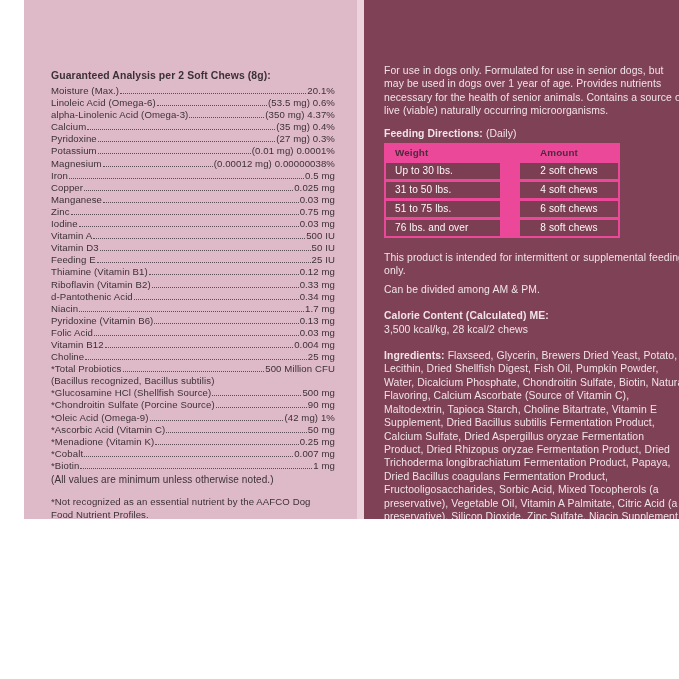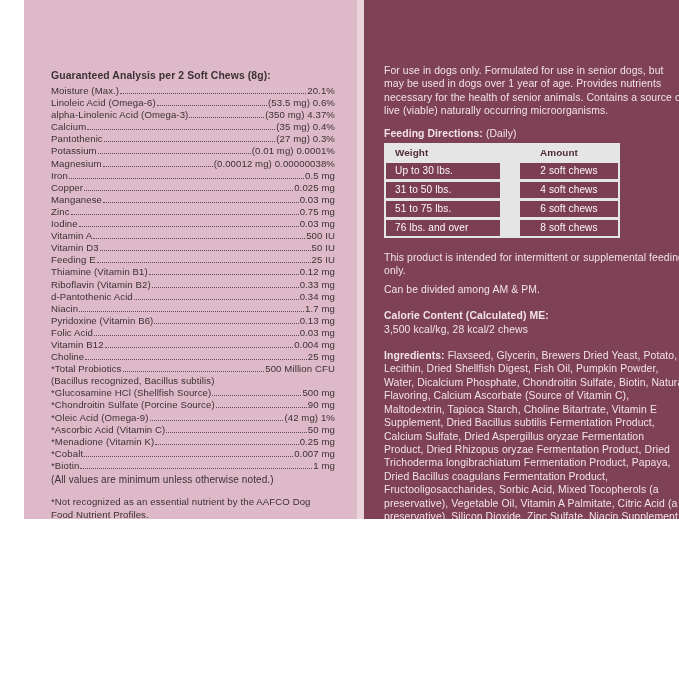--- a/index.html
+++ b/index.html
@@ -46,21 +46,21 @@
     background:#7e4155; color:#f2e3e9;padding-left:45px;
   }
   .rp-content {
     position:absolute; left:20px; top:64px; width:302px;
     font-size:10.4px; line-height:13.4px; letter-spacing:0.1px;
   }
   .rp-para { margin:0 0 0 0; }
   .rp-b { font-weight:bold; }
   .feed-heading { margin-top:9px; }
   .feed-table {
-    background:#e5e5e5; padding:2px; width:232px; margin-top:3px;
+    background:#ec4899; padding:2px; width:232px; margin-top:3px;
   }
   .feed-head-row { display:flex; }
   .feed-head-cell {
     color:#4e2a3b; font-weight:bold; font-size:9.9px;
     height:15px; line-height:15px;
   }
   .col-weight { width:114px; padding-left:9px; box-sizing:border-box; }
   .col-amount { flex:1 1 auto; text-align:center; }
   .feed-row { display:flex; gap:20px; margin-top:3px; }
   .feed-cell {
@@ -96,21 +96,21 @@
             <span class="ga-label">alpha-Linolenic Acid (Omega-3)</span>
             <span class="ga-leader"></span>
             <span class="ga-value">(350 mg) 4.37%</span>
           </div>
           <div class="ga-row">
             <span class="ga-label">Calcium</span>
             <span class="ga-leader"></span>
             <span class="ga-value">(35 mg) 0.4%</span>
           </div>
           <div class="ga-row">
-            <span class="ga-label">Pantothenic</span>
+            <span class="ga-label">Pyridoxine</span>
             <span class="ga-leader"></span>
             <span class="ga-value">(27 mg) 0.3%</span>
           </div>
           <div class="ga-row">
             <span class="ga-label">Potassium</span>
             <span class="ga-leader"></span>
             <span class="ga-value">(0.01 mg) 0.0001%</span>
           </div>
           <div class="ga-row">
             <span class="ga-label">Magnesium</span>

